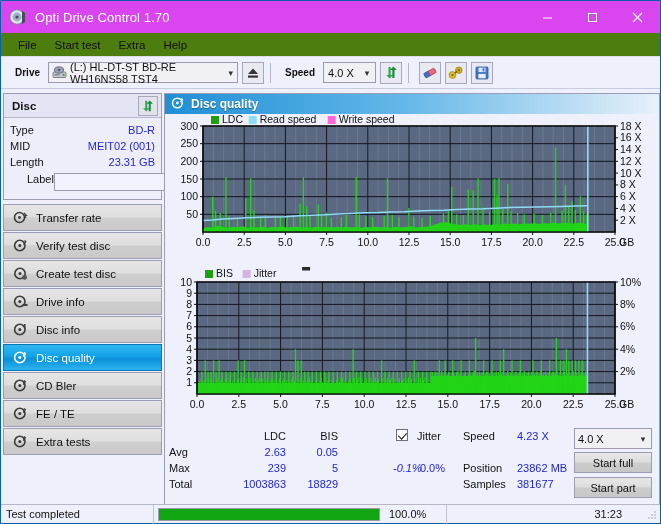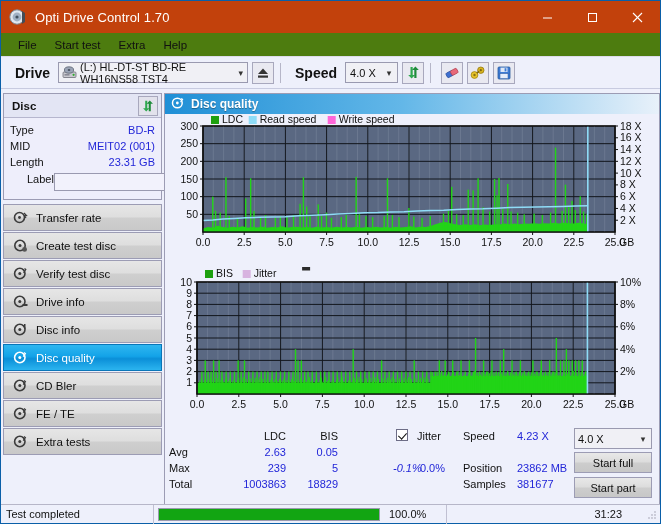--- a/index.html
+++ b/index.html
@@ -9,38 +9,38 @@
     font-family:"Liberation Sans", sans-serif;
     font-size:11px;
     background:#eeeef8;
     overflow:hidden;
     -webkit-font-smoothing:antialiased;
   }
   #app { position:relative; width:661px; height:524px; background:#eef0fb; border:1px solid #0a5fa8; }
 
   
   .titlebar {
-    height:32px; background:#c2410c; display:flex; align-items:center;
+    height:32px; background:#d946ef; display:flex; align-items:center;
     padding-left:8px; color:#fff;
   }
   .titlebar .tl-icon { width:18px; height:18px; margin-right:8px; position:relative; }
   .tl-title { font-size:13px; letter-spacing:.1px; }
   .tl-buttons { margin-left:auto; display:flex; height:32px; }
   .tl-btn { width:45px; height:32px; display:flex; align-items:center; justify-content:center;
             color:#fff; font-size:14px; line-height:1; }
 
   
   .menubar { height:24px; background:#4d7c0f; display:flex; align-items:center; padding-left:8px;
              border-bottom:1px solid #dcdcea; }
   .menu-item { padding:3px 9px; font-size:11.5px; color:#111; }
 
   
   .toolbar { height:32px; background:#eef0fb; display:flex; align-items:center; padding:0 6px;
              border-bottom:1px solid #c8cbe0; }
-  .tb-label { font-weight:bold; font-size:14px; color:#111; margin:0 8px 0 8px; }
+  .tb-label { font-weight:bold; font-size:10px; color:#111; margin:0 8px 0 8px; }
   .combo {
     height:21px; background:#f0f0f5; border:1px solid #9a9ab0; display:flex; align-items:center;
     font-size:11px; color:#111; padding-left:3px; position:relative;
   }
   .combo .arrow { margin-left:auto; width:16px; text-align:center; font-size:9px; color:#333; }
   .drive-combo { width:190px; }
   .drive-combo .drv-icon { width:15px; height:13px; margin-right:3px; position:relative; flex:0 0 auto;}
   .speed-combo { width:53px; padding-left:4px; }
   .tbtn {
     width:22px; height:22px; background:#e9e9f1; border:1px solid #a8a8bd; margin-left:4px;
@@ -271,36 +271,36 @@
               <circle cx="6.5" cy="7.5" r="5" fill="none" stroke="#3c3c3c" stroke-width="1.6"></circle>
               <circle cx="6.5" cy="7.5" r="1.4" fill="#3c3c3c"></circle>
               <path d="M11 3 L13.5 5.5 L11.5 5.8 L13 8" stroke="#3c3c3c" stroke-width="1.2" fill="none"></path>
             </svg>
         </span>
         <span>Transfer rate</span>
       </div>
       <div class="navbtn">
         <span class="ni">
           <svg width="15" height="15" viewBox="0 0 15 15">
+              <circle cx="6.8" cy="7.5" r="5.2" fill="none" stroke="#3c3c3c" stroke-width="1.6"></circle>
+              <circle cx="6.8" cy="7.5" r="1.5" fill="#3c3c3c"></circle>
+              <path d="M11.5 2.5 L12.8 3.4 L10.6 7" stroke="#3c3c3c" stroke-width="1.2" fill="none"></path>
+            </svg>
+        </span>
+        <span>Verify test disc</span>
+      </div>
+      <div class="navbtn">
+        <span class="ni">
+          <svg width="15" height="15" viewBox="0 0 15 15">
               <circle cx="7" cy="7.5" r="5.2" fill="none" stroke="#3c3c3c" stroke-width="1.6"></circle>
               <circle cx="7" cy="7.5" r="1.5" fill="#3c3c3c"></circle>
               <circle cx="11.6" cy="11.4" r="2.4" fill="#555"></circle>
             </svg>
         </span>
         <span>Create test disc</span>
-      </div>
-      <div class="navbtn">
-        <span class="ni">
-          <svg width="15" height="15" viewBox="0 0 15 15">
-              <circle cx="6.8" cy="7.5" r="5.2" fill="none" stroke="#3c3c3c" stroke-width="1.6"></circle>
-              <circle cx="6.8" cy="7.5" r="1.5" fill="#3c3c3c"></circle>
-              <path d="M11.5 2.5 L12.8 3.4 L10.6 7" stroke="#3c3c3c" stroke-width="1.2" fill="none"></path>
-            </svg>
-        </span>
-        <span>Verify test disc</span>
       </div>
       <div class="navbtn">
         <span class="ni">
           <svg width="15" height="15" viewBox="0 0 15 15">
               <circle cx="6.8" cy="7.5" r="5.2" fill="none" stroke="#3c3c3c" stroke-width="1.6"></circle>
               <circle cx="6.8" cy="7.5" r="1.5" fill="#3c3c3c"></circle>
               <rect x="9.5" y="10" width="5" height="2" fill="#3c3c3c"></rect>
             </svg>
         </span>
         <span>Drive info</span>

